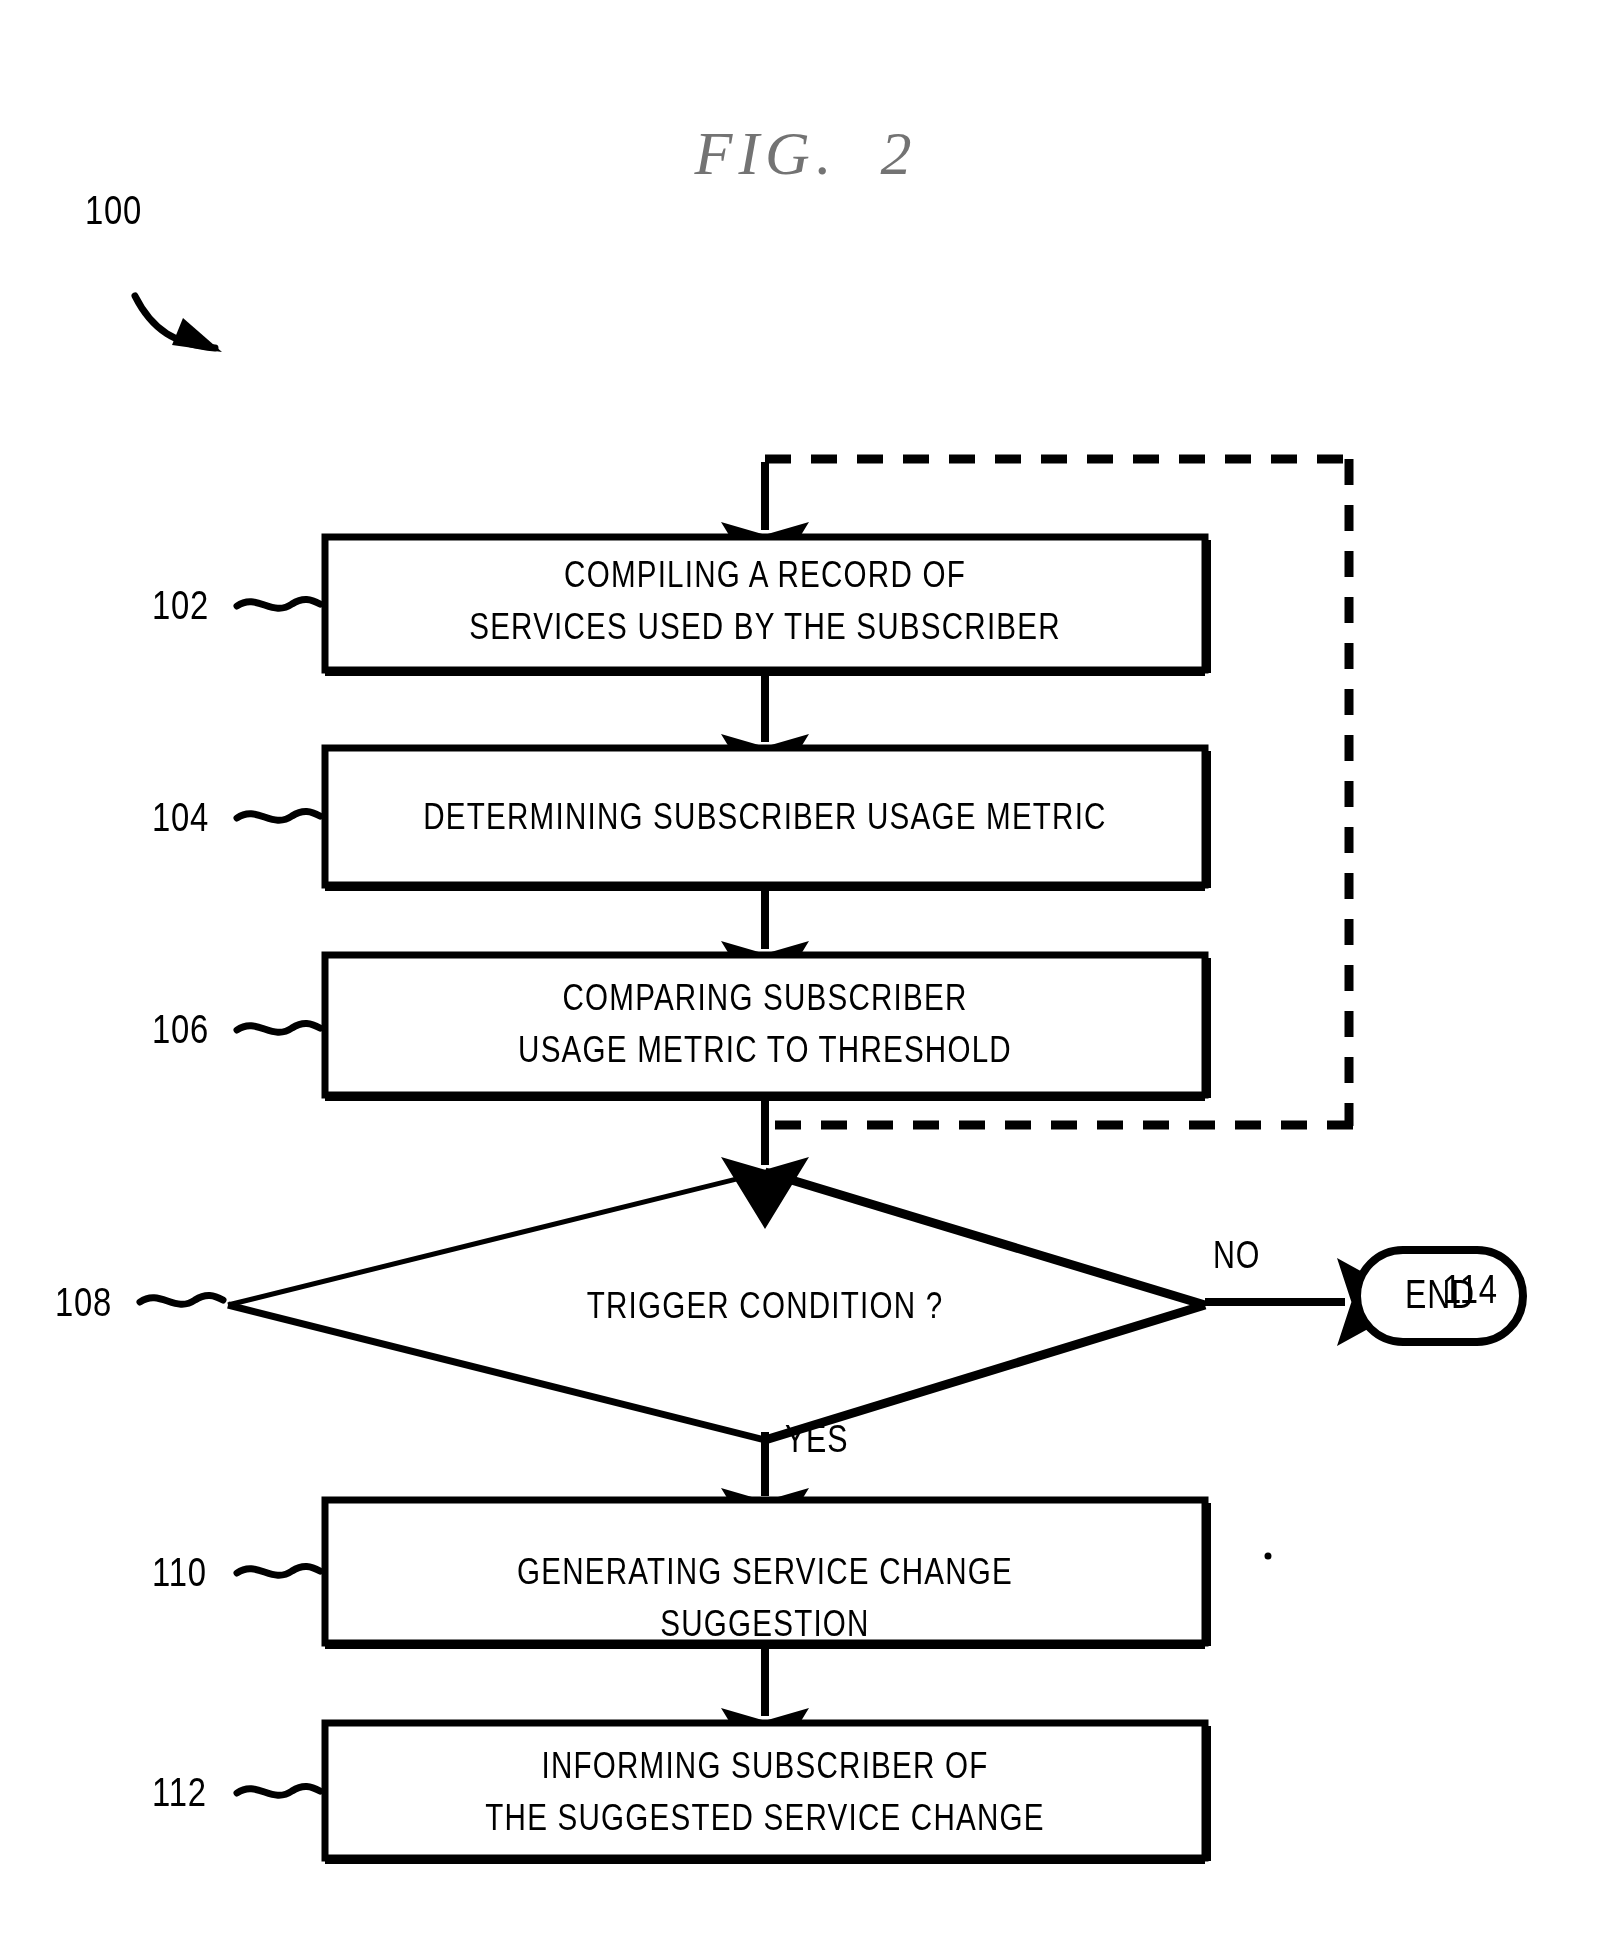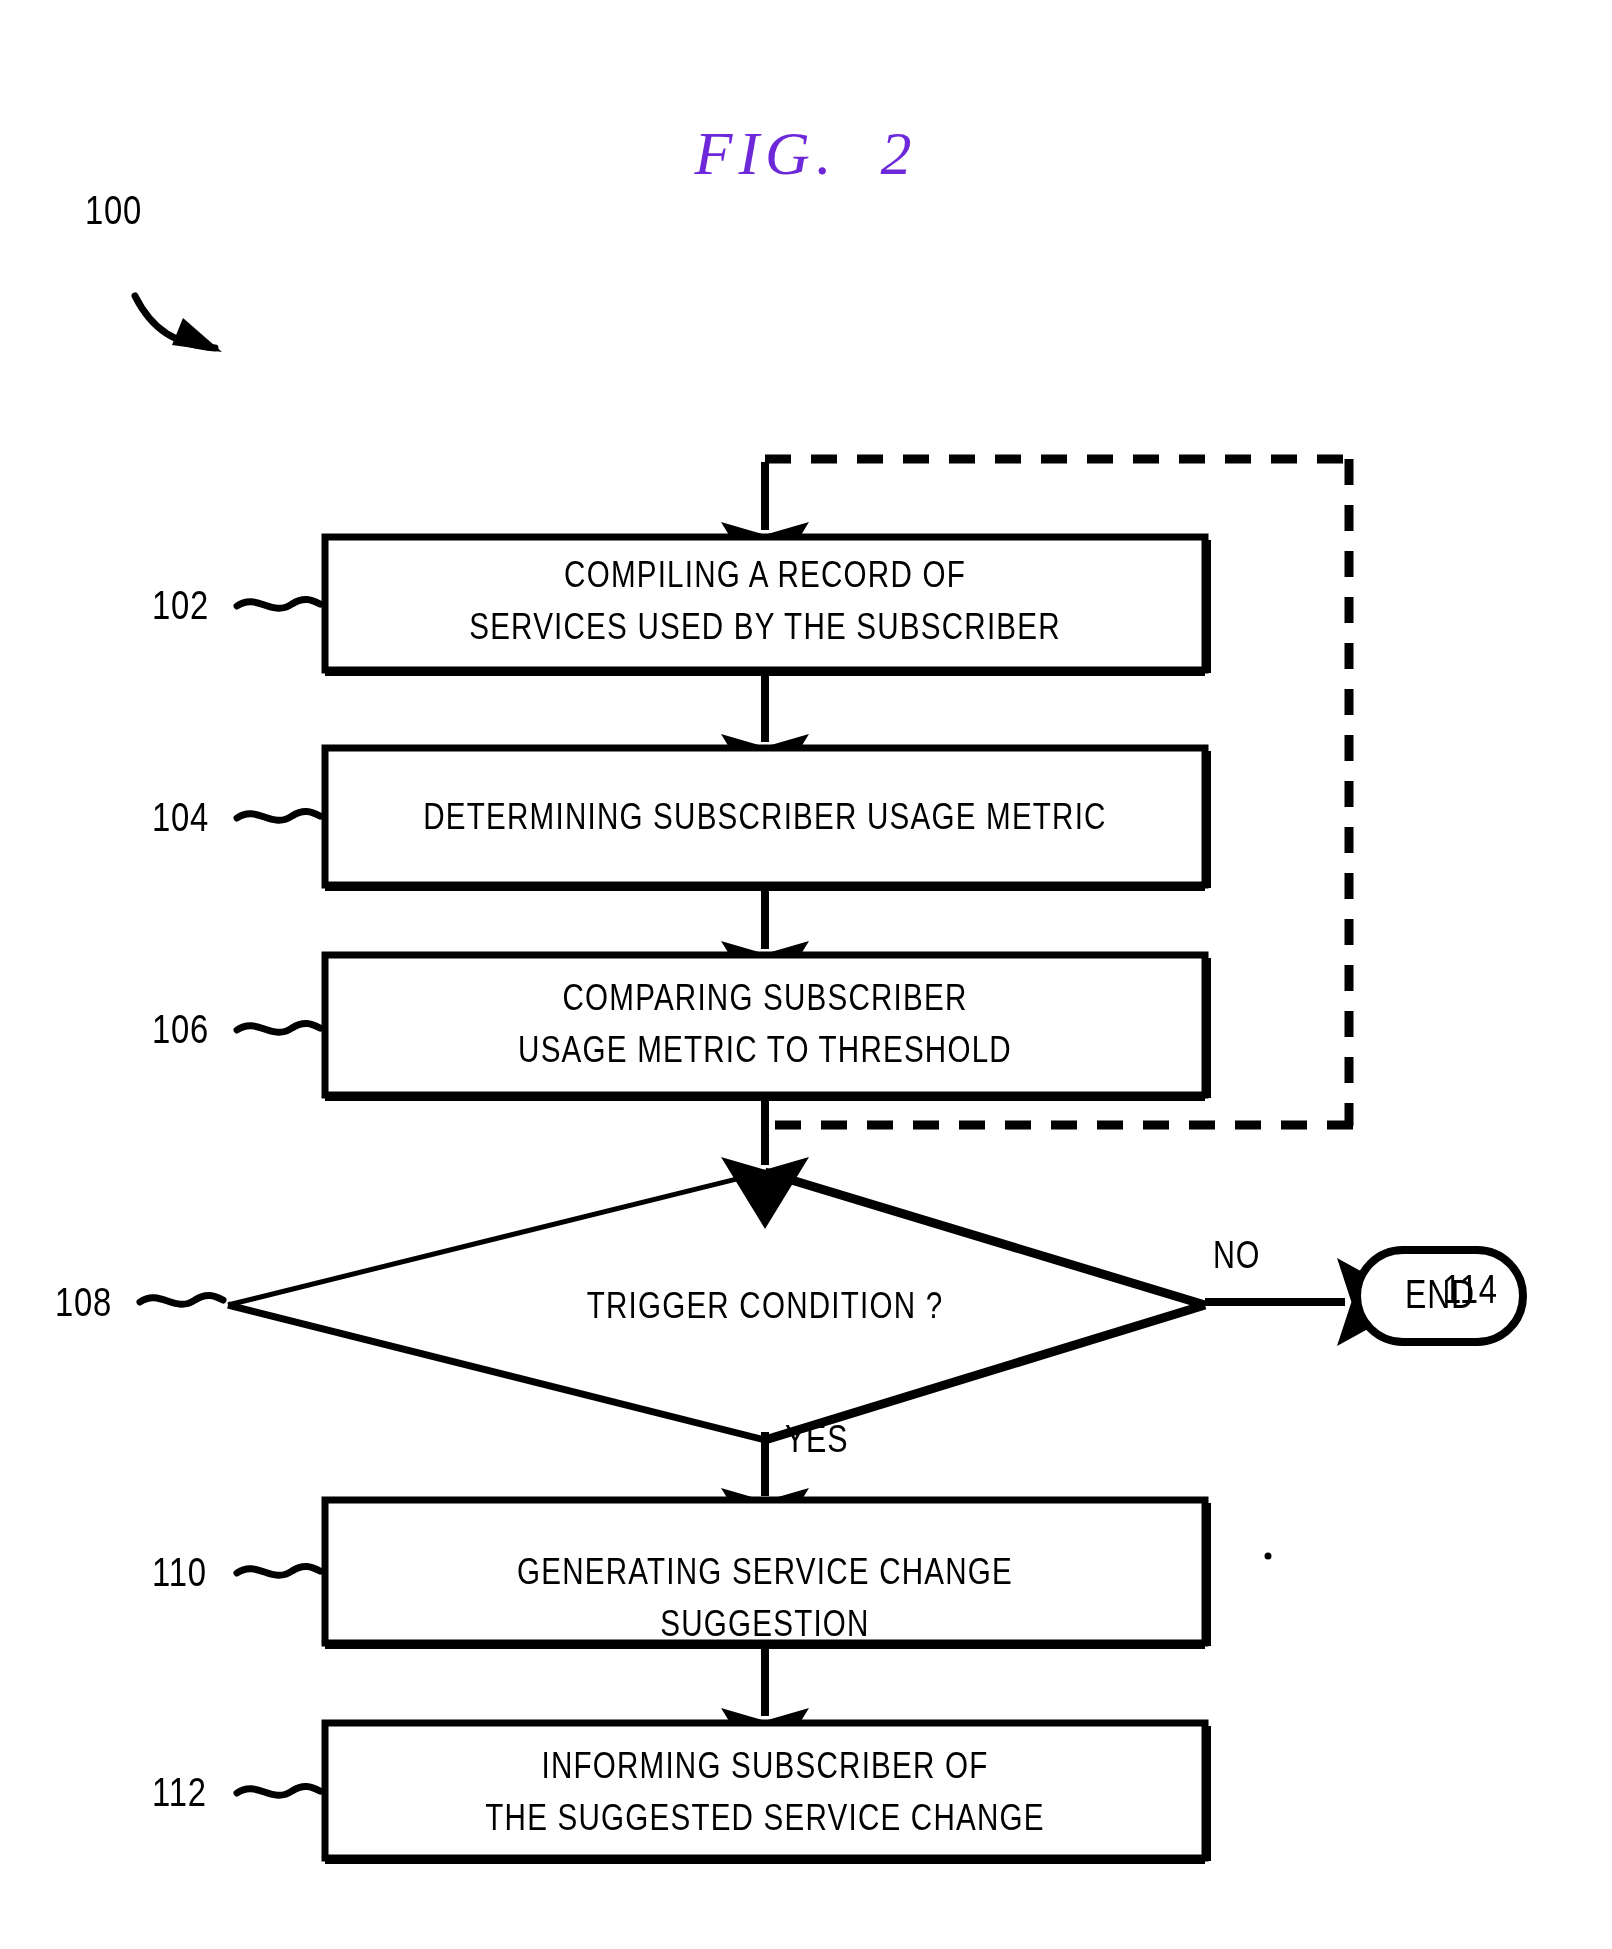--- a/index.html
+++ b/index.html
@@ -21,21 +21,21 @@
   #fig-title {
     position: absolute;
     left: 0;
     top: 118px;
     width: 1612px;
     text-align: center;
     font-family: "Liberation Serif", serif;
     font-style: italic;
     font-size: 62px;
     letter-spacing: 6px;
-    color: #6d28d9;
+    color: #737373;
     white-space: pre;
   }
   
   #diagram-svg {
     position: absolute;
     left: 0;
     top: 0;
     width: 1612px;
     height: 1949px;
   }

